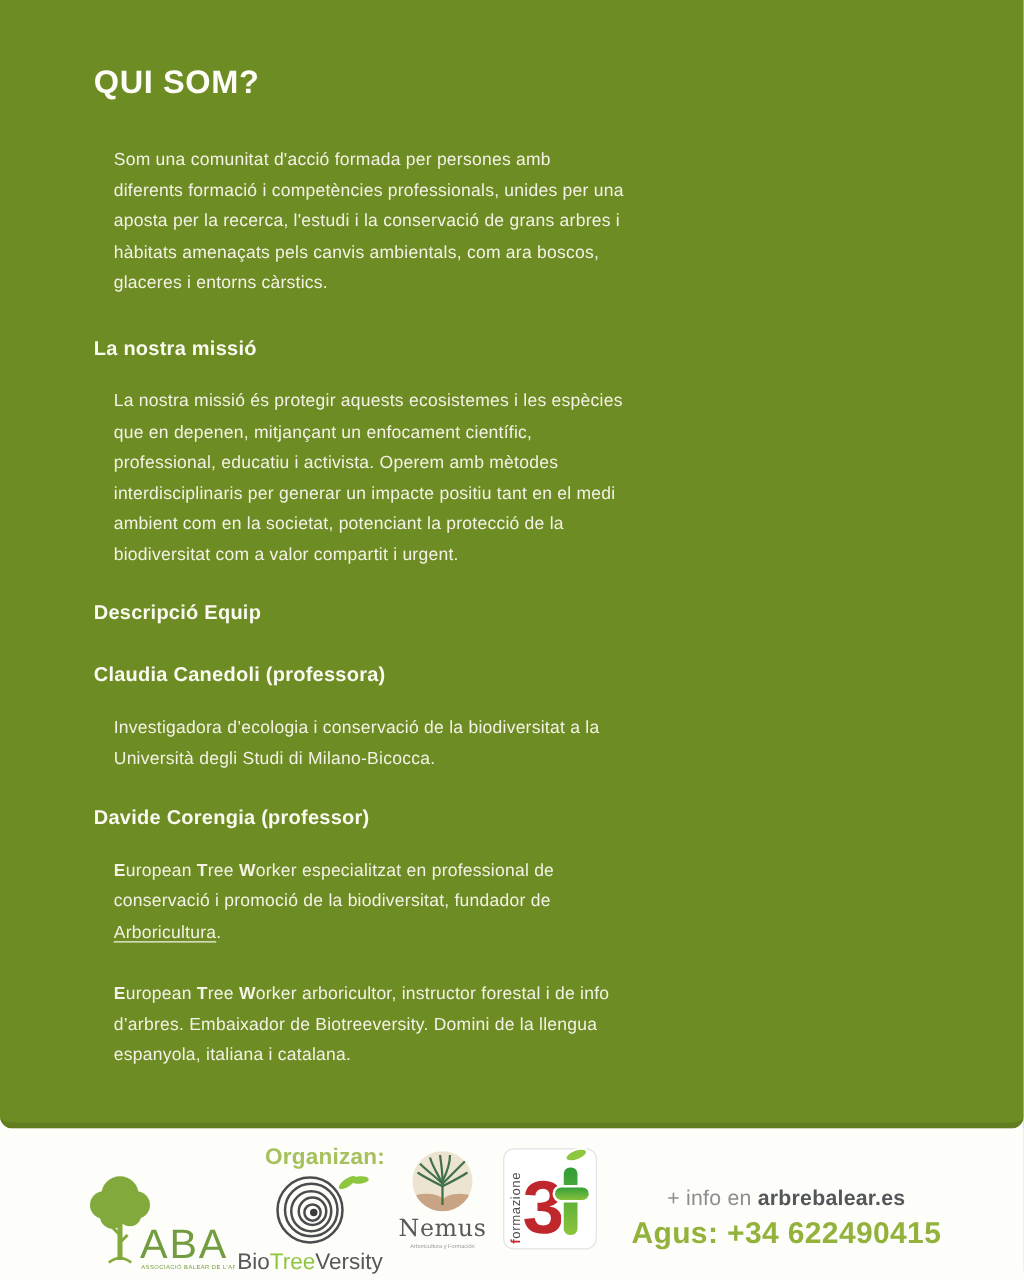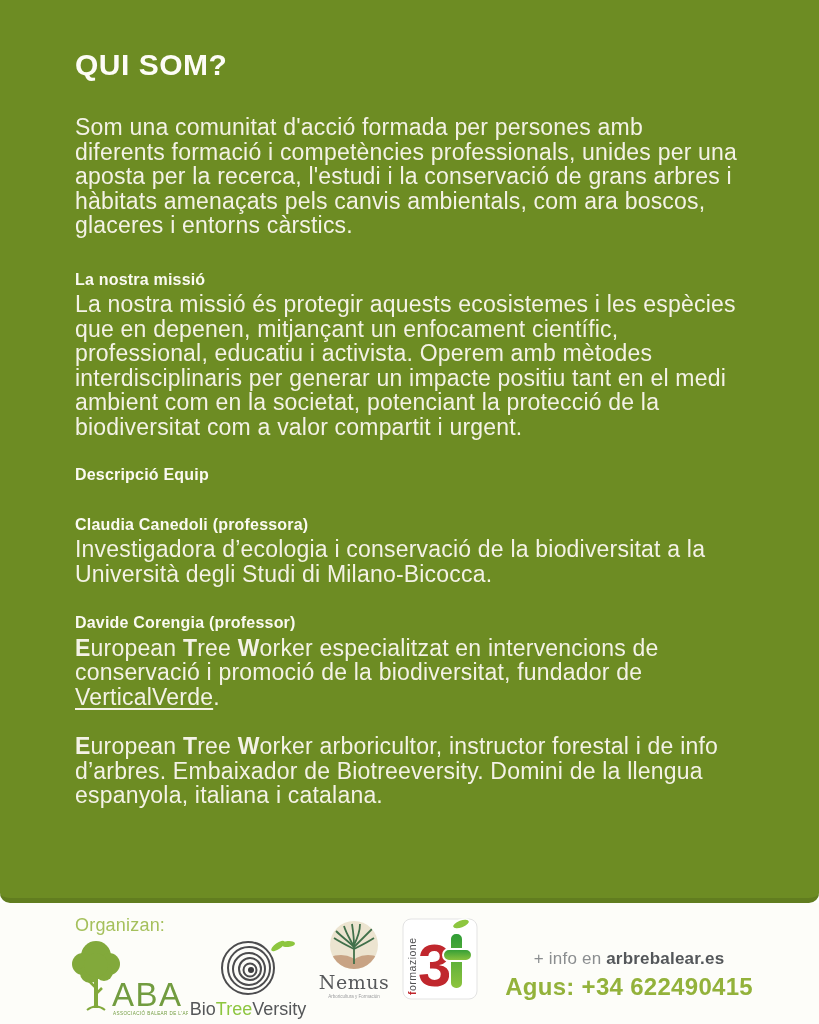--- a/index.html
+++ b/index.html
@@ -14,27 +14,27 @@
     width:819px; height:903px;
     background:#6d8c23;
     border-radius:0 0 10px 10px;
     border-bottom:5px solid #617d1f;
     padding:48px 68px 0 75px;
     color:#f4f2e6;
     overflow:hidden;
   }
   .page-title {
     margin:0 0 33px 0;
-    font-size:30px; line-height:34px;
+    font-size:26px; line-height:34px;
     font-weight:bold; letter-spacing:.5px;
     color:#fdfcf6;
   }
   .body-text {
-    margin:0;
-    font-size:23px; line-height:24.5px;
+    margin:16px;
+    font-size:14px; line-height:24.5px;
     letter-spacing:.2px;
     white-space:pre-line;
   }
   .intro { margin-bottom:30px; }
   .sub-heading {
     margin:0; font-size:16px; line-height:24.5px;
     font-weight:bold; letter-spacing:.2px; color:#fbfaf2;
   }
   .mission-body { margin-bottom:24px; }
   .team-heading { margin-bottom:25px; }
@@ -44,23 +44,24 @@
 
   .footer {
     box-sizing:border-box;
     width:819px; height:121px;
     background:#fdfdf9;
     display:flex; align-items:flex-start;
     padding:8px 52px 0 60px;
   }
   .foot-group { display:flex; flex-direction:column; }
   .foot-label {
-    font-size:18px; font-weight:normal;
+    font-size:18px; font-weight:bold;
     color:#a5c05c; letter-spacing:.2px;
     margin:4px 0 0 15px;
+    text-align:right;
   }
   .group-collab .foot-label { margin-left:8px; }
   .logo-row { display:flex; align-items:flex-end; }
   .contact {
     margin-left:auto; align-self:center;
     text-align:center; padding-top:14px; padding-right:14px;
   }
   .info-line { font-size:17px; color:#8b8e90; letter-spacing:.2px; }
   .domain { font-weight:bold; color:#54575a; cursor:pointer; }
   .phone-line { margin-top:4px; font-size:24px; font-weight:bold; color:#93b23b; letter-spacing:.3px; }
@@ -90,23 +91,23 @@
   <h3 class="sub-heading team-heading">Descripció Equip</h3>
 
   <div class="member">
     <h3 class="sub-heading">Claudia Canedoli (professora)</h3>
     <p class="body-text"><span>Investigadora d’ecologia i conservació de la biodiversitat a la
 Università degli Studi di Milano-Bicocca.</span></p>
   </div>
 
   <div class="member">
     <h3 class="sub-heading">Davide Corengia (professor)</h3>
-    <p class="body-text"><span class="b">E</span><span>uropean </span><span class="b">T</span><span>ree </span><span class="b">W</span><span>orker especialitzat en intervencions de
+    <p class="body-text"><span class="b">E</span><span>uropean </span><span class="b">T</span><span>ree </span><span class="b">W</span><span>orker especialitzat en professional de
 conservació i promoció de la biodiversitat, fundador de
-</span><span class="u">VerticalVerde</span><span>.</span></p>
+</span><span class="u">Arboricultura</span><span>.</span></p>
   </div>
 
   <div class="member">
     <p class="body-text"><span class="b">E</span><span>uropean </span><span class="b">T</span><span>ree </span><span class="b">W</span><span>orker arboricultor, instructor forestal i de info
 d’arbres. Embaixador de Biotreeversity. Domini de la llengua
 espanyola, italiana i catalana.</span></p>
   </div>
 </div>
 
 <div class="footer">

